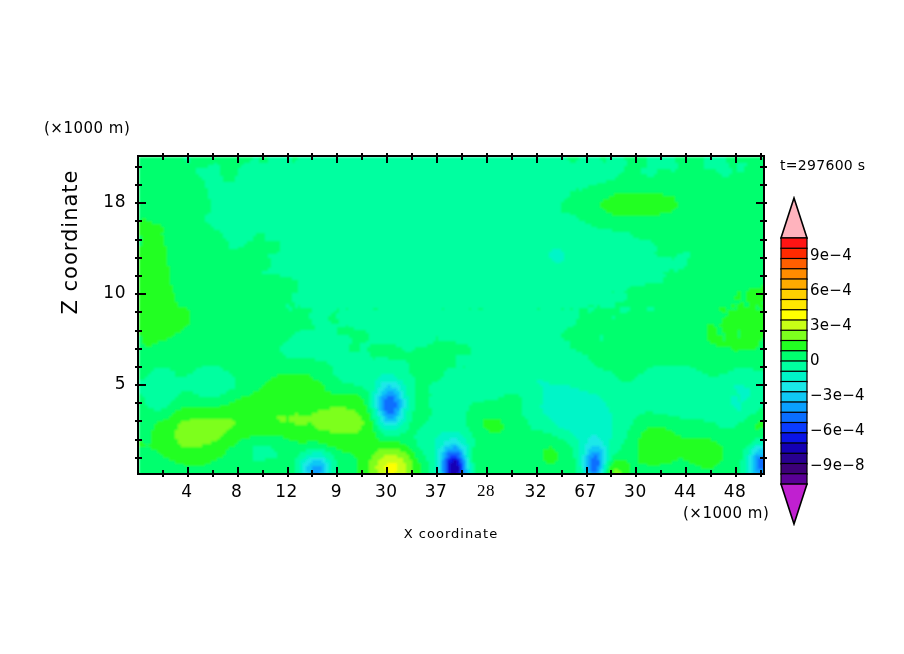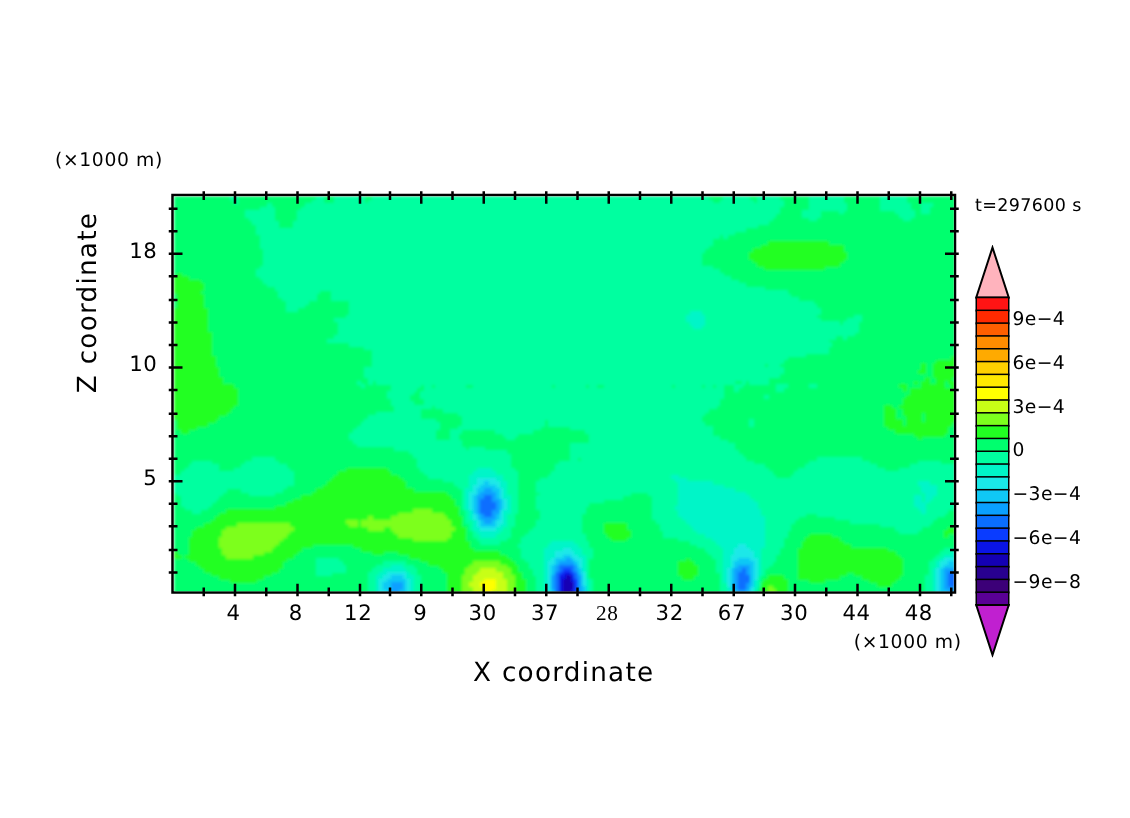--- a/index.html
+++ b/index.html
@@ -50,21 +50,21 @@
     font-size: 21px;
     letter-spacing: 1px;
     transform: rotate(-90deg);
     transform-origin: center center;
   }
   #x-axis-title {
     position: absolute;
     left: 137px; top: 526px;
     width: 628px;
     text-align: center;
-    font-size: 21px;
+    font-size: 13px;
     letter-spacing: 1px;
   }
   #x-units-label {
     position: absolute;
     left: 683px; top: 504px;
     font-size: 15px;
     letter-spacing: 0.5px;
   }
 
   

